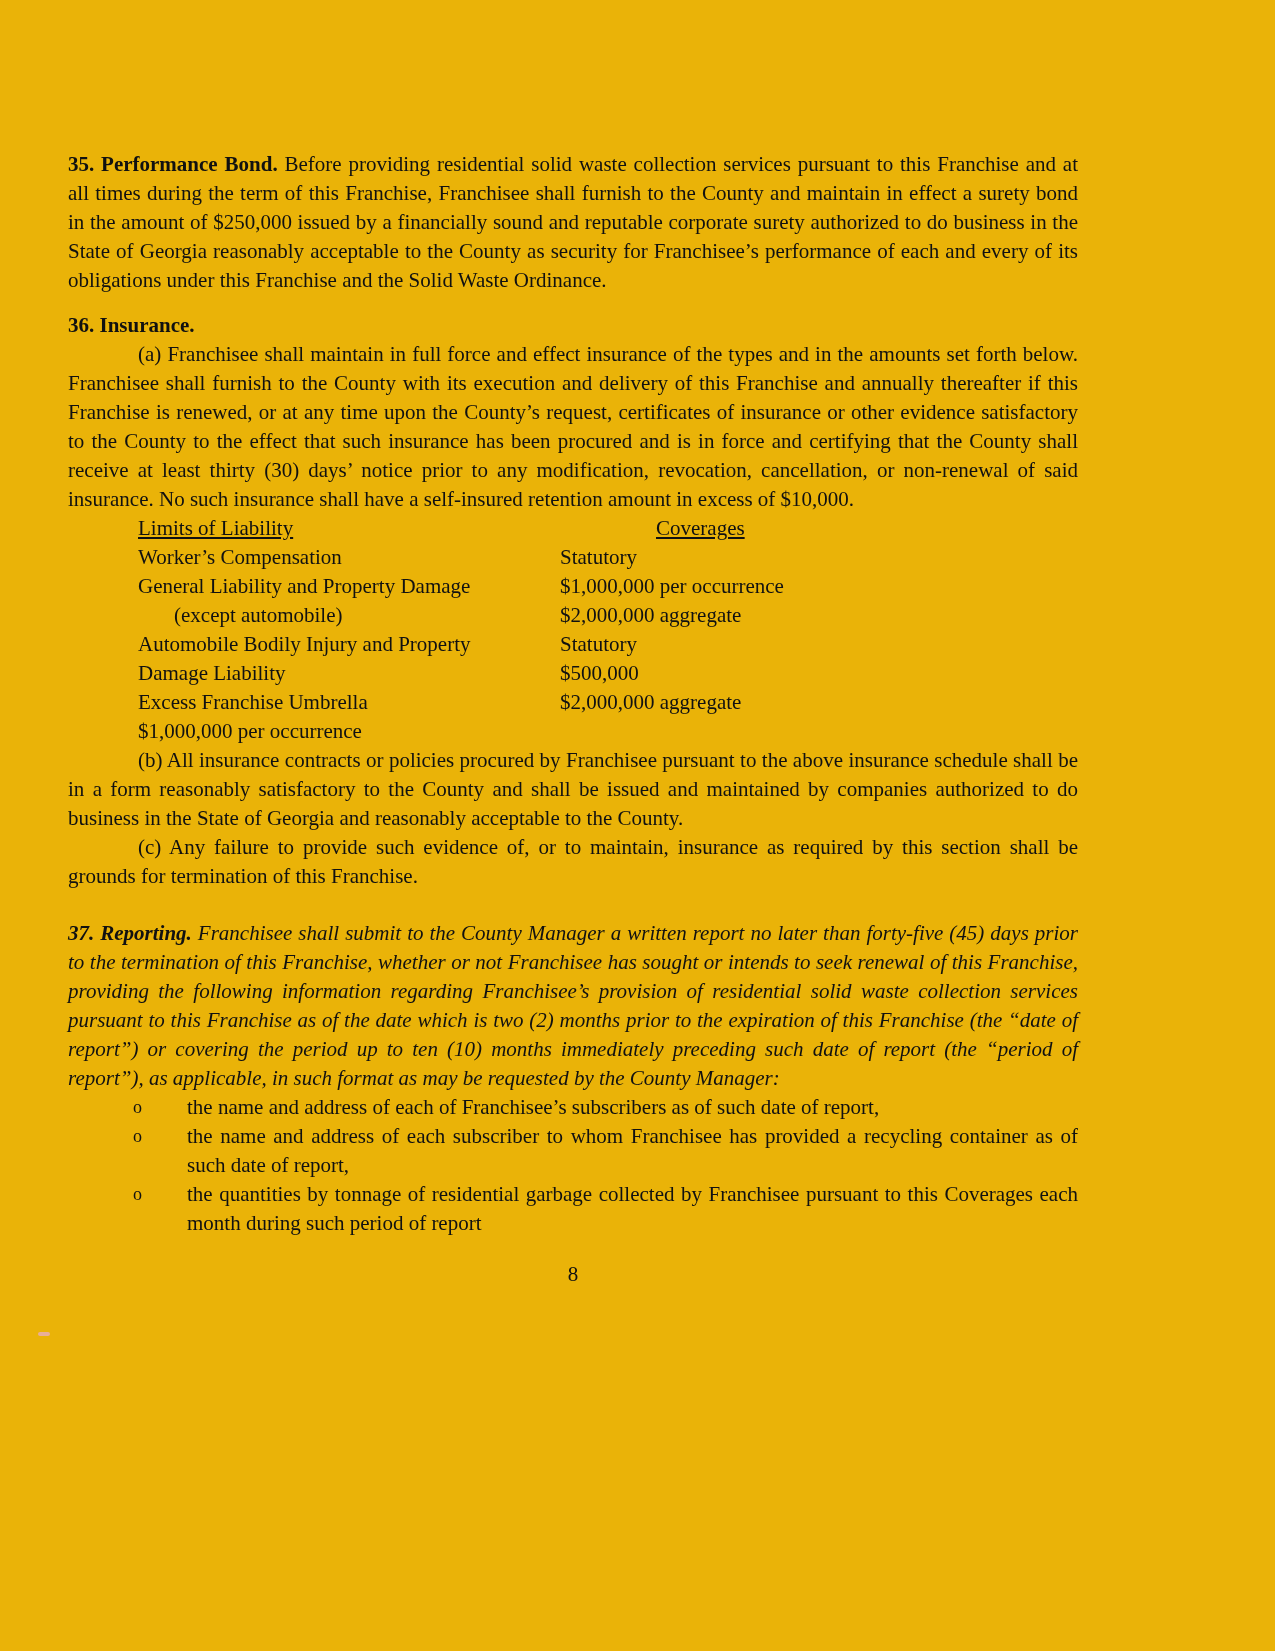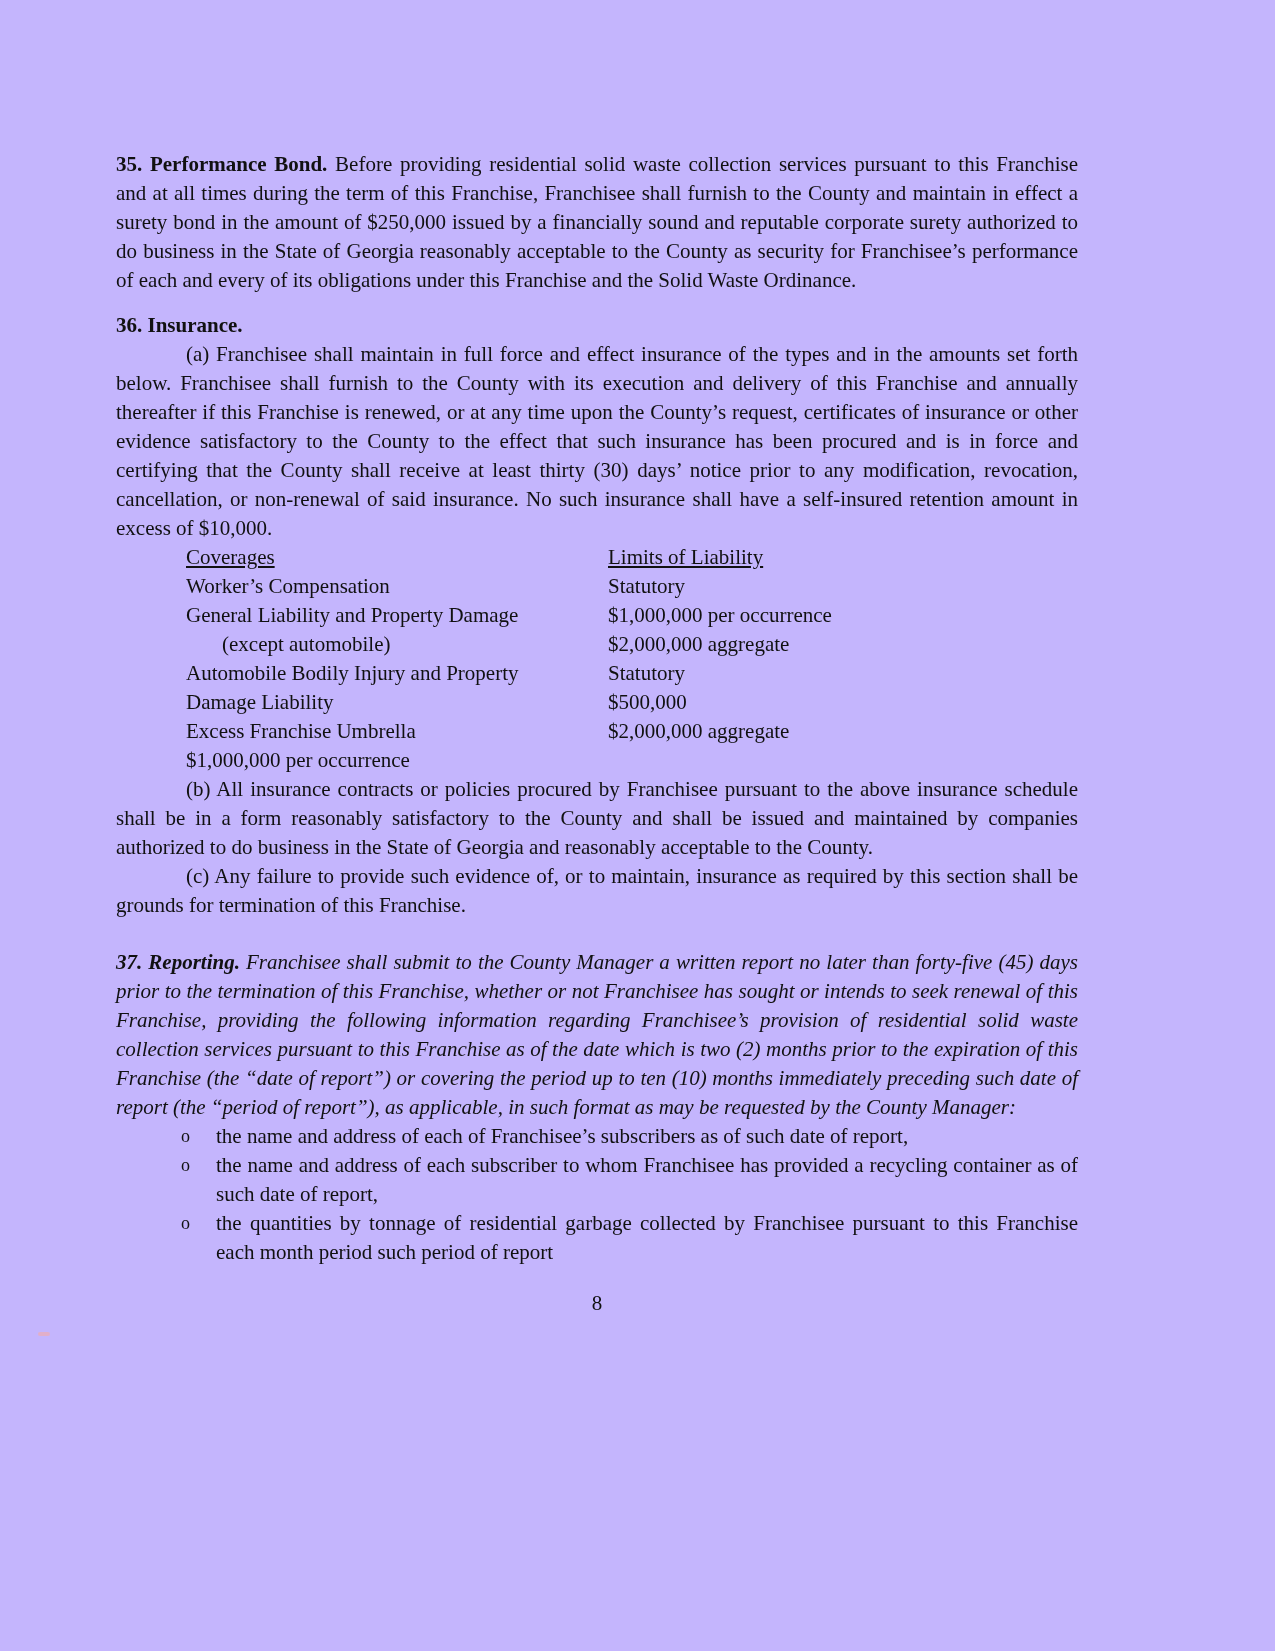--- a/index.html
+++ b/index.html
@@ -5,23 +5,23 @@
   html, body {
     margin: 0;
     padding: 0;
     background: #e8e8e8;
   }
   .page {
     position: relative;
     width: 1275px;
     height: 1651px;
     margin: 0 auto;
-    background: #c4b5fd;
+    background: #eab308;
     box-sizing: border-box;
-    padding: 150px 197px 0 116px;
+    padding: 150px 197px 0 68px;
     font-family: "Liberation Serif", "DejaVu Serif", serif;
     font-size: 21px;
     line-height: 29px;
     color: #111;
     overflow: hidden;
   }
   .para {
     margin: 0;
     text-align: justify;
   }
@@ -70,20 +70,21 @@
     align-items: flex-start;
   }
   .bmark {
     flex: 0 0 35px;
     width: 35px;
     font-size: 18px;
   }
   .btext {
     flex: 1 1 auto;
     text-align: justify;
+    margin-left: 19px;
   }
   .page-number {
     text-align: center;
     margin-top: 22px;
     
   }
   .scan-artifact {
     position: absolute;
     left: 38px;
     top: 1332px;
@@ -102,22 +103,22 @@
   <div class="scan-artifact"></div>
 
   <p class="para"><strong class="lead">35. Performance Bond.</strong> <span>Before providing residential solid waste collection services pursuant to this Franchise and at all times during the term of this Franchise, Franchisee shall furnish to the County and maintain in effect a surety bond in the amount of $250,000 issued by a financially sound and reputable corporate surety authorized to do business in the State of Georgia reasonably acceptable to the County as security for Franchisee’s performance of each and every of its obligations under this Franchise and the Solid Waste Ordinance.</span></p>
 
   <p class="heading-line">36. Insurance.</p>
 
   <p class="para first-indent">(a) Franchisee shall maintain in full force and effect insurance of the types and in the amounts set forth below. Franchisee shall furnish to the County with its execution and delivery of this Franchise and annually thereafter if this Franchise is renewed, or at any time upon the County’s request, certificates of insurance or other evidence satisfactory to the County to the effect that such insurance has been procured and is in force and certifying that the County shall receive at least thirty (30) days’ notice prior to any modification, revocation, cancellation, or non-renewal of said insurance. No such insurance shall have a self-insured retention amount in excess of $10,000.</p>
 
   <div class="ins-table">
     <div class="trow">
+      <span class="tcell c2 th">Limits of Liability</span>
       <span class="tcell c1 th">Coverages</span>
-      <span class="tcell c2 th">Limits of Liability</span>
     </div>
     <div class="trow">
       <span class="tcell c1">Worker’s Compensation</span>
       <span class="tcell c2">Statutory</span>
     </div>
     <div class="trow">
       <span class="tcell c1">General Liability and Property Damage</span>
       <span class="tcell c2">$1,000,000 per occurrence</span>
     </div>
     <div class="trow row-indent">
@@ -152,19 +153,19 @@
     <div class="bullet">
       <span class="bmark">o</span>
       <span class="btext">the name and address of each of Franchisee’s subscribers as of such date of report,</span>
     </div>
     <div class="bullet">
       <span class="bmark">o</span>
       <span class="btext">the name and address of each subscriber to whom Franchisee has provided a recycling container as of such date of report,</span>
     </div>
     <div class="bullet">
       <span class="bmark">o</span>
-      <span class="btext">the quantities by tonnage of residential garbage collected by Franchisee pursuant to this Franchise each month period  such period of report</span>
+      <span class="btext">the quantities by tonnage of residential garbage collected by Franchisee pursuant to this Coverages each month during  such period of report</span>
     </div>
   </div>
 
   <div class="page-number">8</div>
 
 </div>
 
 </body></html>

